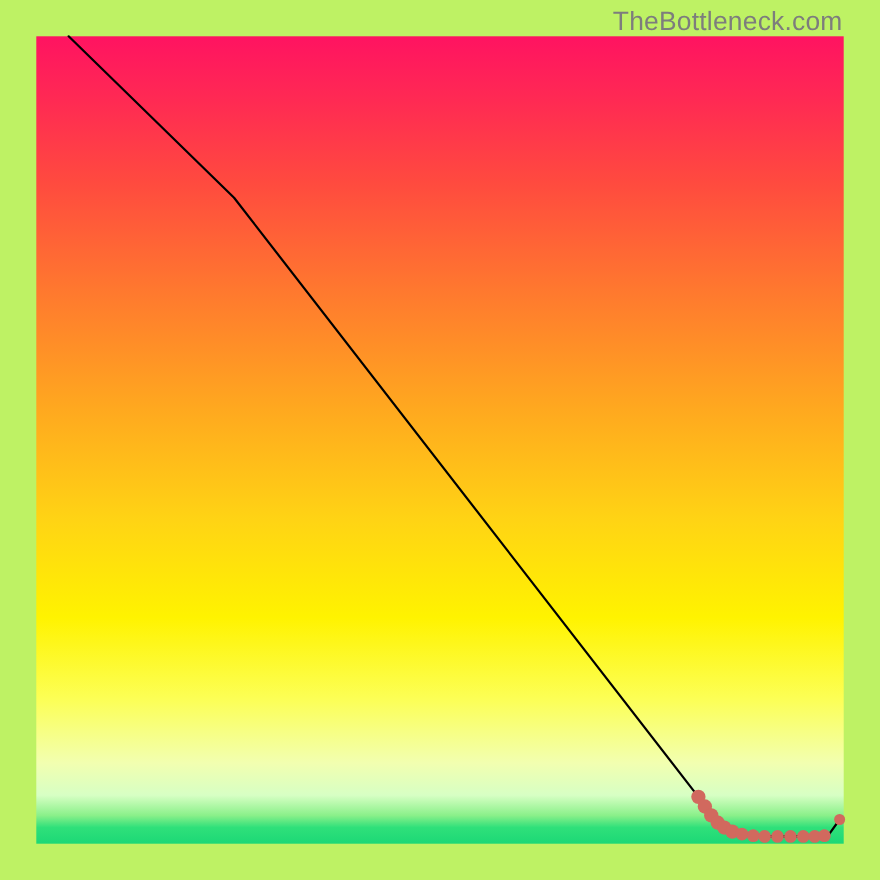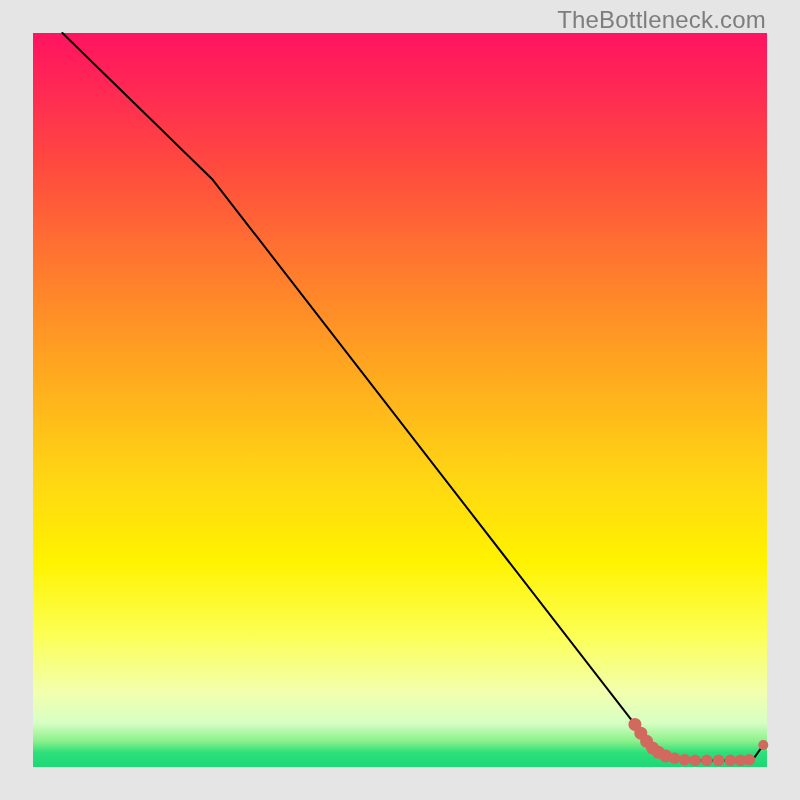--- a/index.html
+++ b/index.html
@@ -8,21 +8,21 @@
     width: 800px;
     height: 800px;
     background: #000;
     overflow: hidden;
     font-family: Arial, Helvetica, sans-serif;
   }
   .frame {
     position: relative;
     width: 800px;
     height: 800px;
-    background: #e5e5e5;
+    background: #bef264;
   }
   .plot {
     position: absolute;
     left: 33px;
     top: 33px;
     width: 734px;
     height: 734px;
     
     background: linear-gradient(
       to bottom,

